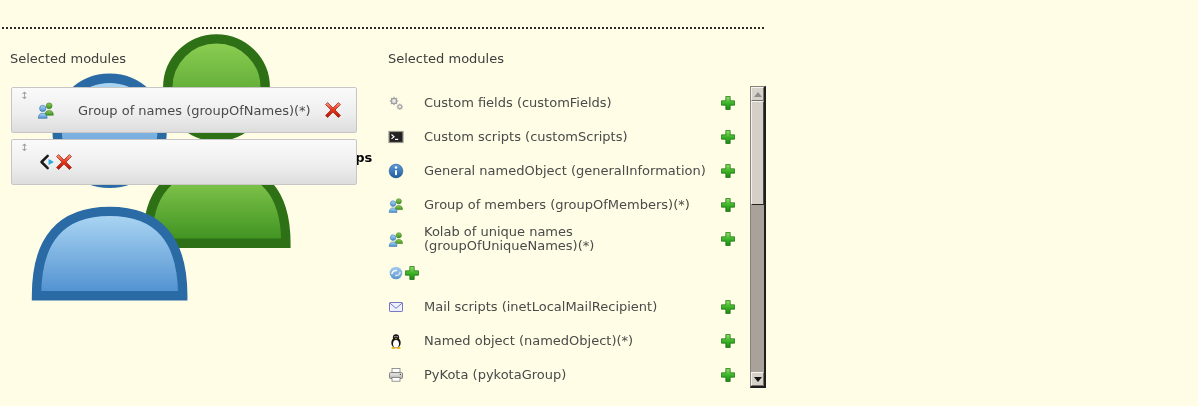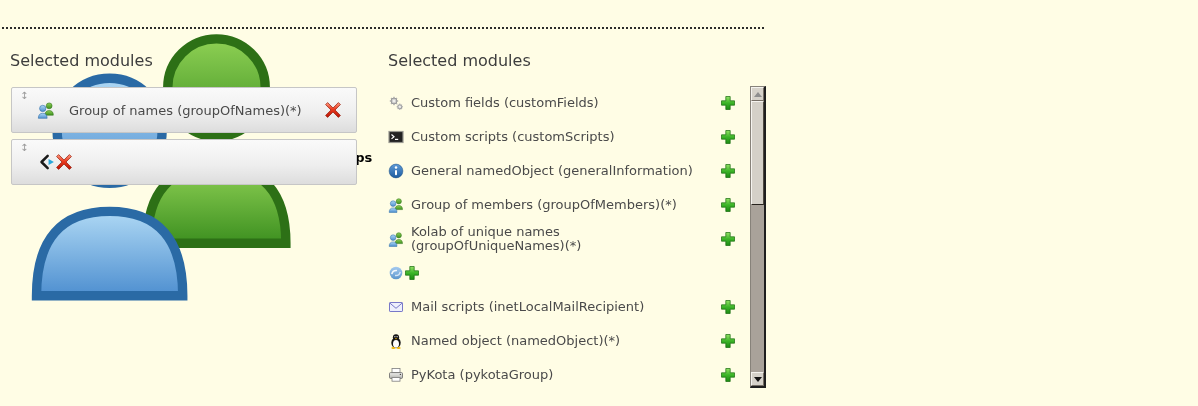--- a/index.html
+++ b/index.html
@@ -7,41 +7,41 @@
     width:1198px;height:406px;position:relative;overflow:hidden;
     background:#fffde5;
     font-family:"DejaVu Sans","Liberation Sans",sans-serif;
     color:#3f3f3f;
   }
   
   .page-header{position:absolute;left:14px;top:7px;display:flex;align-items:center;gap:6px;}
   .page-header .ttl{font-size:13px;font-weight:bold;color:#000;}
   .hdr-rule{position:absolute;left:2px;top:27px;width:762px;border-bottom:2px dotted #2b2b2b;}
   
-  .col-heading{position:absolute;top:51px;font-size:16px;color:#3d3d3d;}
+  .col-heading{position:absolute;top:51px;font-size:13px;color:#3d3d3d;}
   .col-heading.left{left:10px;}
   .col-heading.right{left:388px;}
   
   .selected-list{position:absolute;left:11px;top:87px;width:346px;}
   .sel-card{
     box-sizing:border-box;height:46px;margin-bottom:6px;position:relative;
     border:1px solid #c6c6c6;border-radius:2px;
     background:linear-gradient(180deg,#fafafa 0%,#efefef 55%,#dddddd 100%);
     display:flex;align-items:center;padding:0 14px 0 8px;cursor:move;
   }
   .drag-handle{position:absolute;left:8px;top:3px;font-size:10px;line-height:10px;color:#9a9a9a;}
   .sel-card .mod-icon{margin-left:17px;width:18px;height:18px;flex:0 0 18px;}
-  .sel-card .mod-label{margin-left:14px;font-size:13px;color:#4a4a4a;flex:1;}
+  .sel-card .mod-label{margin-left:23px;font-size:13px;color:#4a4a4a;flex:1;}
   .icon-btn{width:18px;height:18px;flex:0 0 18px;padding:0;border:0;background:transparent;cursor:pointer;}
   .mod-icon svg,.icon-btn svg{display:block;}
   
   .available-list{position:absolute;left:388px;top:86px;width:362px;}
   .avail-row{display:flex;align-items:center;min-height:34px;}
   .avail-row .mod-icon{width:16px;height:16px;flex:0 0 16px;}
-  .avail-row .mod-label{margin-left:7px;flex:1;font-size:13px;line-height:14px;color:#4a4a4a;padding-right:6px;}
+  .avail-row .mod-label{margin-left:20px;flex:1;font-size:13px;line-height:14px;color:#4a4a4a;padding-right:6px;}
   .avail-row .icon-btn{width:16px;height:16px;flex:0 0 16px;margin-right:14px;}
   
   .scrollbar{
     position:absolute;left:750px;top:86px;width:16px;height:302px;box-sizing:border-box;
     background:#a9a29a;border:1px solid #87827a;border-right:2px solid #1f1f1f;border-bottom:2px solid #1f1f1f;
     display:flex;flex-direction:column;
   }
   .sb-btn{height:14px;flex:0 0 14px;background:#d6d2ca;box-sizing:border-box;
     border:1px solid;border-color:#f5f3ef #766f66 #766f66 #f5f3ef;
     display:flex;align-items:center;justify-content:center;cursor:pointer;}

